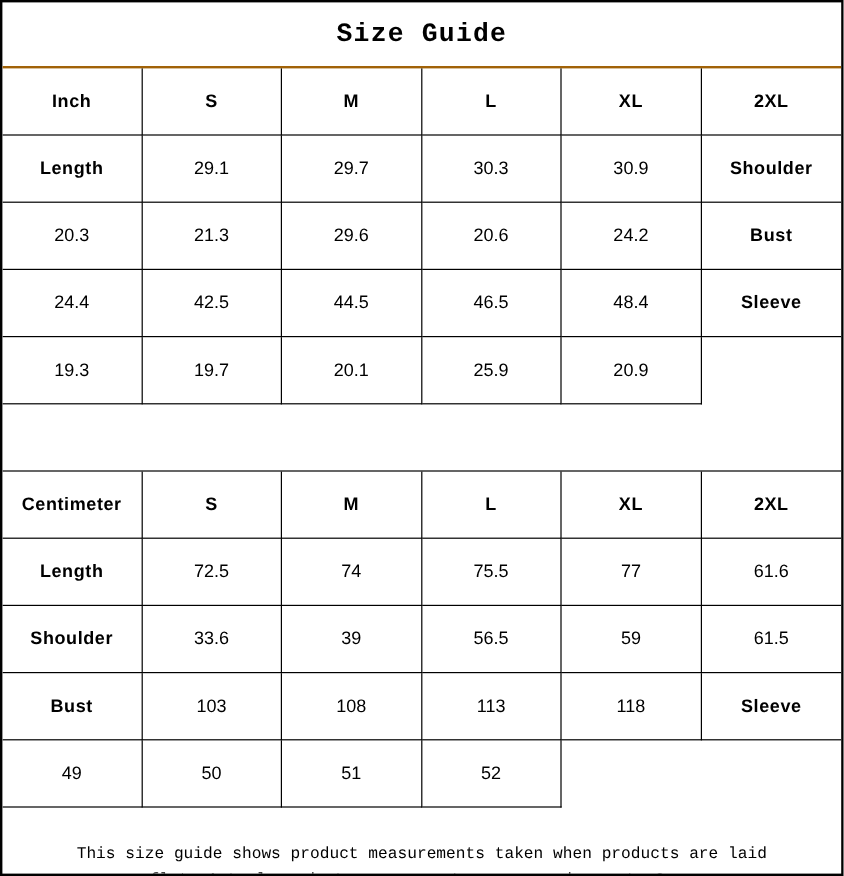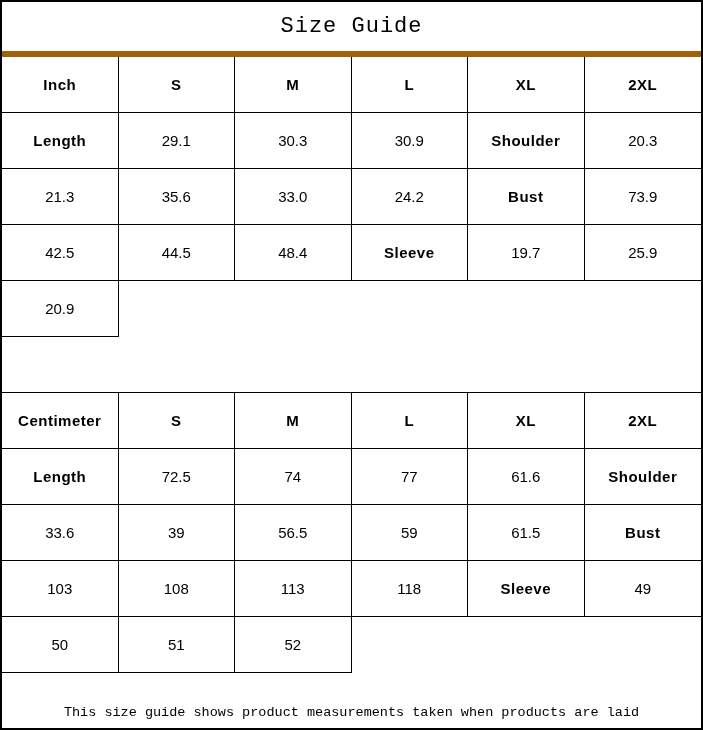--- a/index.html
+++ b/index.html
@@ -8,27 +8,27 @@
     width: 703px;
     height: 730px;
     background: #ffffff;
     color: #000000;
     border: 2px solid #000000;
     font-family: "Liberation Sans", sans-serif;
     overflow: hidden;
   }
   .title-row {
     height: 55px;
-    border-bottom: 6px solid #a16207;
+    border-bottom: 2px solid #a16207;
     display: flex;
     align-items: center;
     justify-content: center;
     font-family: "Liberation Mono", monospace;
     font-size: 22px;
-    font-weight: normal;
+    font-weight: bold;
     letter-spacing: 1px;
   }
   .grid {
     display: grid;
     grid-template-columns: repeat(6, 1fr);
   }
   .c {
     height: 56px;
     border-right: 1px solid #000000;
     border-bottom: 1px solid #000000;
@@ -71,55 +71,60 @@
   <div class="grid">
     <div class="c b">Inch</div>
     <div class="c b">S</div>
     <div class="c b">M</div>
     <div class="c b">L</div>
     <div class="c b">XL</div>
     <div class="c b">2XL</div>
 
     <div class="c b">Length</div>
     <div class="c">29.1</div>
+    <div class="c">29.7</div>
     <div class="c">30.3</div>
     <div class="c">30.9</div>
 
     <div class="c b">Shoulder</div>
     <div class="c">20.3</div>
     <div class="c">21.3</div>
-    <div class="c">35.6</div>
-    <div class="c">33.0</div>
+    <div class="c">29.6</div>
+    <div class="c">20.6</div>
     <div class="c">24.2</div>
 
     <div class="c b">Bust</div>
-    <div class="c">73.9</div>
+    <div class="c">24.4</div>
     <div class="c">42.5</div>
     <div class="c">44.5</div>
+    <div class="c">46.5</div>
     <div class="c">48.4</div>
 
     <div class="c b">Sleeve</div>
+    <div class="c">19.3</div>
     <div class="c">19.7</div>
+    <div class="c">20.1</div>
     <div class="c">25.9</div>
     <div class="c">20.9</div>
   </div>
 
   <div class="spacer-row"></div>
 
   <div class="grid">
     <div class="c b">Centimeter</div>
     <div class="c b">S</div>
     <div class="c b">M</div>
     <div class="c b">L</div>
     <div class="c b">XL</div>
     <div class="c b">2XL</div>
 
     <div class="c b">Length</div>
     <div class="c">72.5</div>
     <div class="c">74</div>
+    <div class="c">75.5</div>
     <div class="c">77</div>
     <div class="c">61.6</div>
 
     <div class="c b">Shoulder</div>
     <div class="c">33.6</div>
     <div class="c">39</div>
     <div class="c">56.5</div>
     <div class="c">59</div>
     <div class="c">61.5</div>
 

